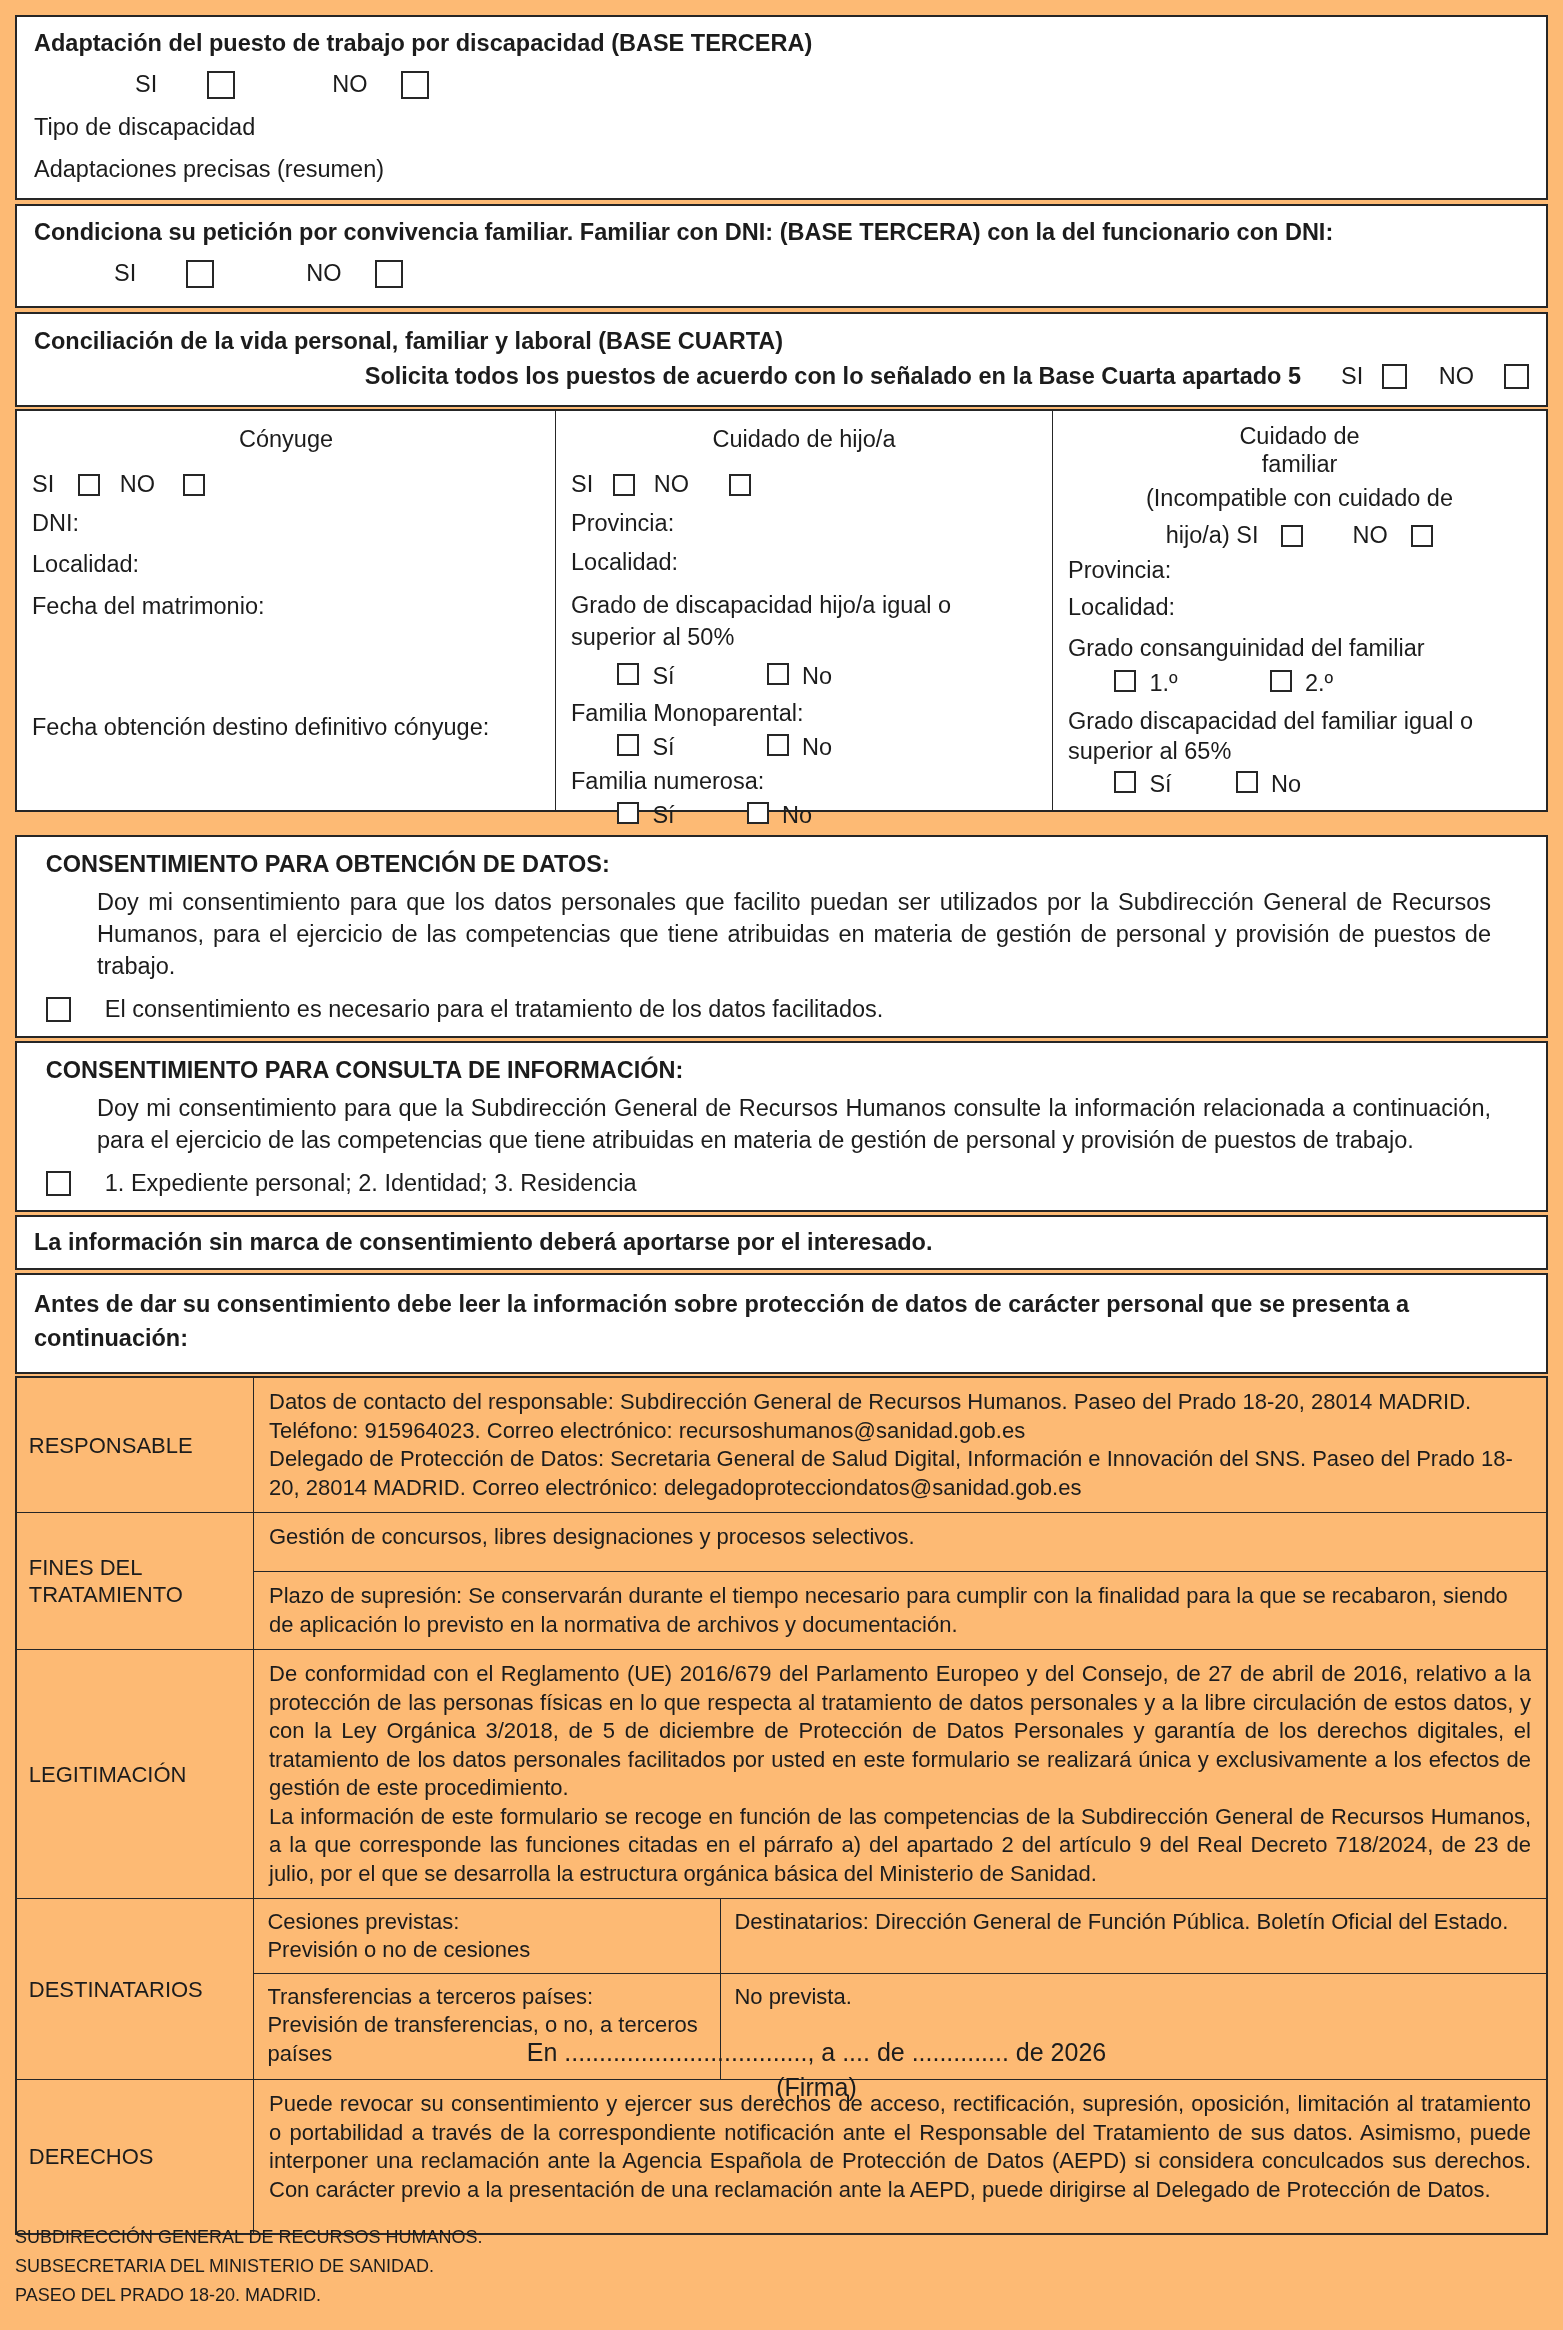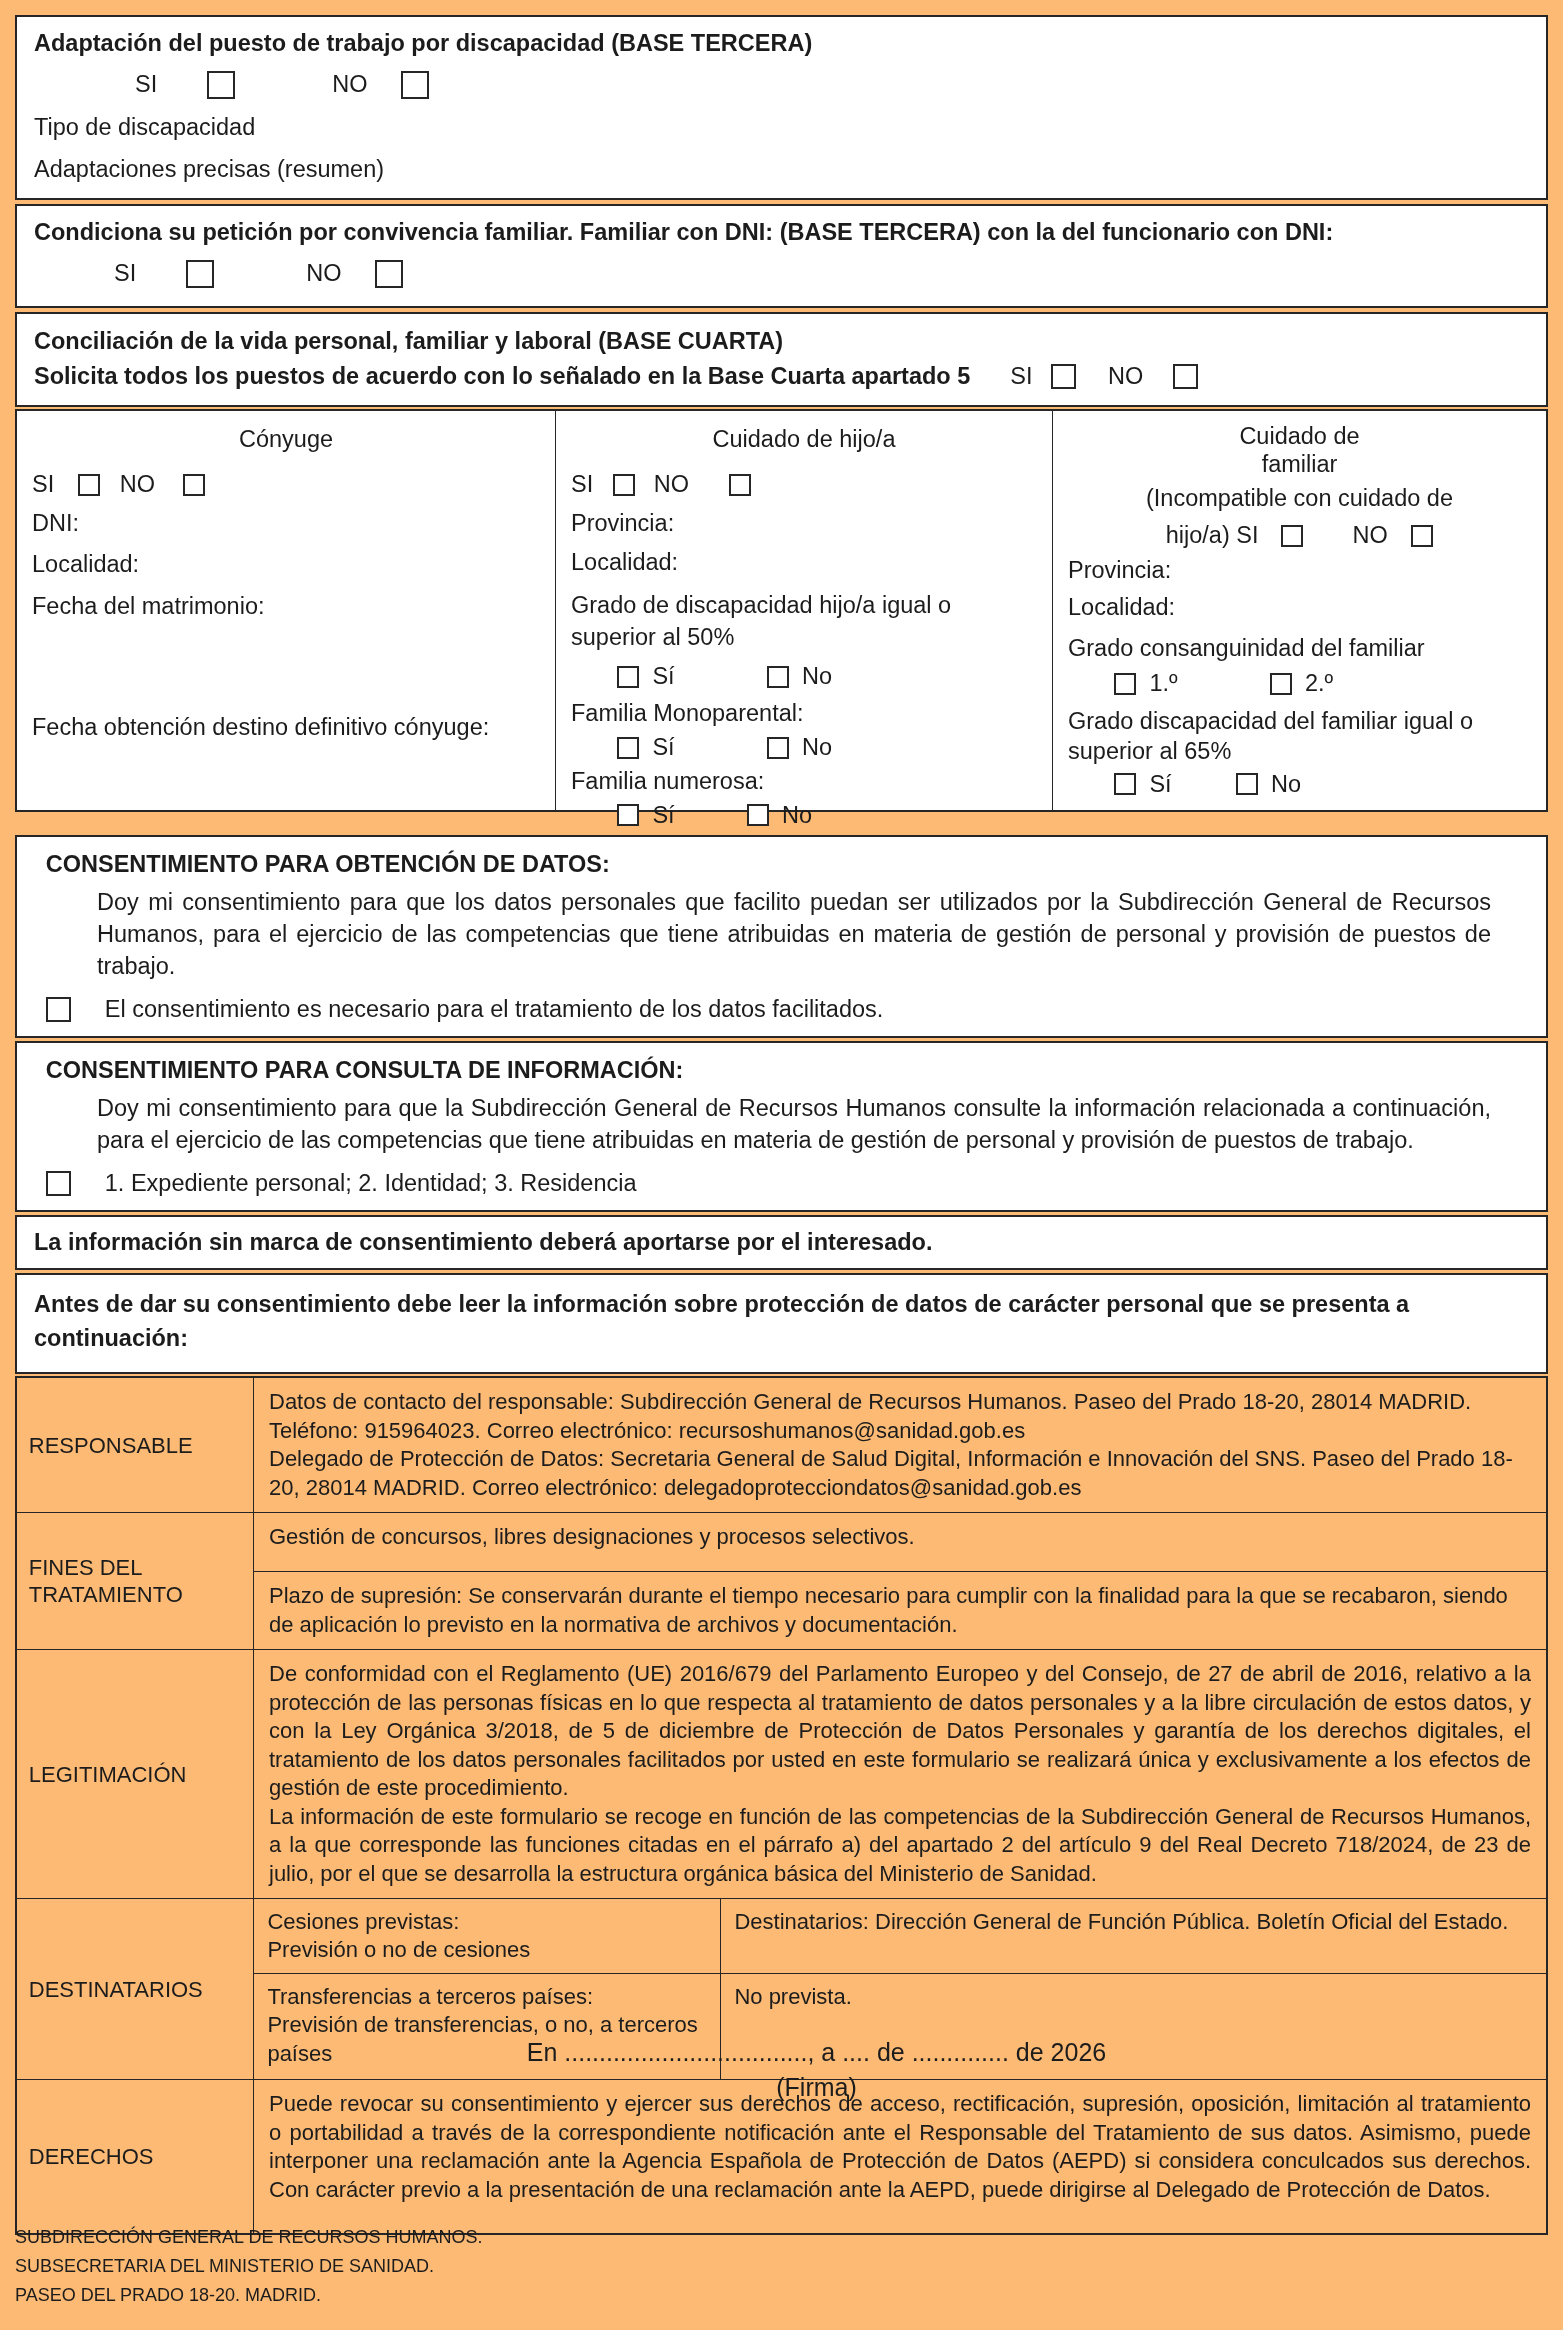--- a/index.html
+++ b/index.html
@@ -23,21 +23,21 @@
   .field { margin:15px 0; }
   
   .cols { display:flex; padding:0; height:403px; }
   .col { padding:10px 15px; }
   .col1 { width:539px; border-right:1.7px solid #262626; }
   .col2 { width:497px; border-right:1.7px solid #262626; }
   .col3 { flex:1; }
   .col-h { text-align:center; margin:5px 0 18.5px 0; }
   .col-h2 { text-align:center; margin:1.7px 0; }
   .inline-sino { display:flex; align-items:center; margin:11.8px 0; }
-  .sn { display:flex; align-items:center; margin:10px 0 10px 46px; }
+  .sn { display:flex; align-items:flex-start; margin:10px 0 10px 46px; }
   .sn .cb-s { margin-right:13.4px; }
   .sn .gap2 { margin-left:92px; }
   
   .consent-par { margin:8.4px 38px 6.7px 63px; text-align:justify; line-height:32px; }
   .check-row { display:flex; align-items:flex-start; margin:13.4px 0 5px 11.8px; }
   .check-row .cb-m { margin-right:34px; margin-top:1.7px; }
   .notice { font-weight:bold; padding:3.4px 0; }
   .notice2 { font-weight:bold; padding:3.4px 118px 8.4px 0; line-height:34px; }
   
   .ptable { border:2.5px solid #262626; margin-top:2.5px; }
@@ -86,21 +86,21 @@
       <div class="sino-row" style="margin-left:80px">
         <span class="lbl">SI</span>
         <span class="cb" style="margin-left:50px"></span>
         <span class="lbl" style="margin-left:92px">NO</span>
         <span class="cb" style="margin-left:34px"></span>
       </div>
     </div>
 
     <div class="box" style="margin-bottom:1.7px">
       <div class="b-title">Conciliación de la vida personal, familiar y laboral (BASE CUARTA)</div>
-      <div style="display:flex; align-items:center; margin:8.4px 0 6.7px 0;">
+      <div style="display:flex; align-items:center; margin:8.4px 0 6.7px 0;justify-content:flex-end;">
         <span class="b-title" style="margin:0">Solicita todos los puestos de acuerdo con lo señalado en la Base Cuarta apartado 5</span>
         <span class="lbl" style="margin-left:40px">SI</span>
         <span class="cb-m" style="margin-left:18.5px"></span>
         <span class="lbl" style="margin-left:32px">NO</span>
         <span class="cb-m" style="margin-left:30px"></span>
       </div>
     </div>
 
     <div class="box cols" style="padding:0; margin-bottom:23.5px">
 

